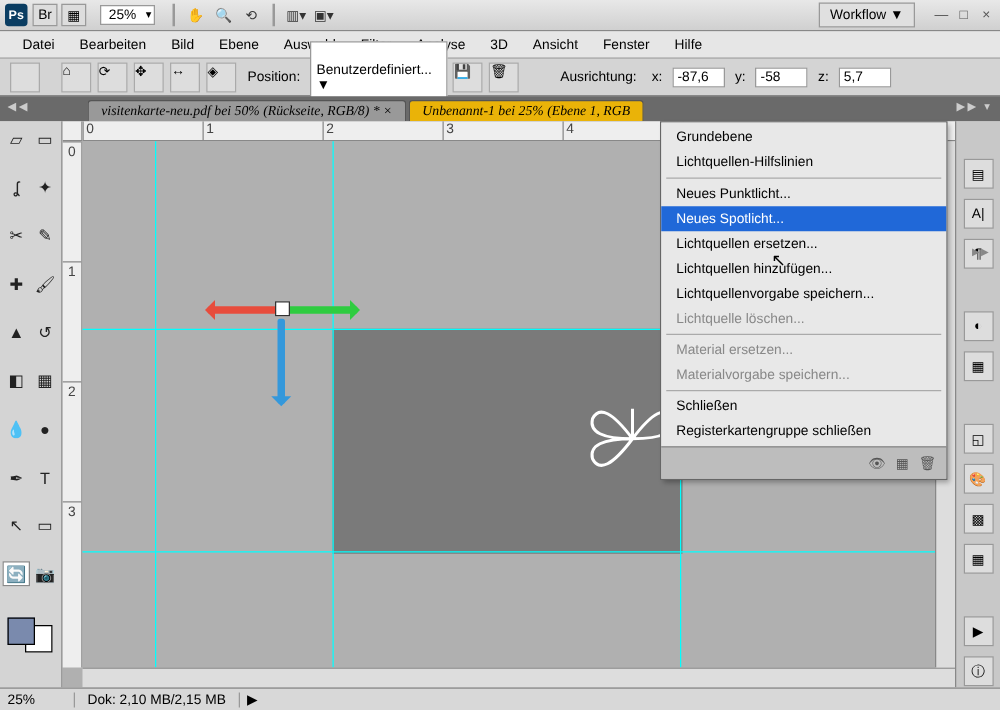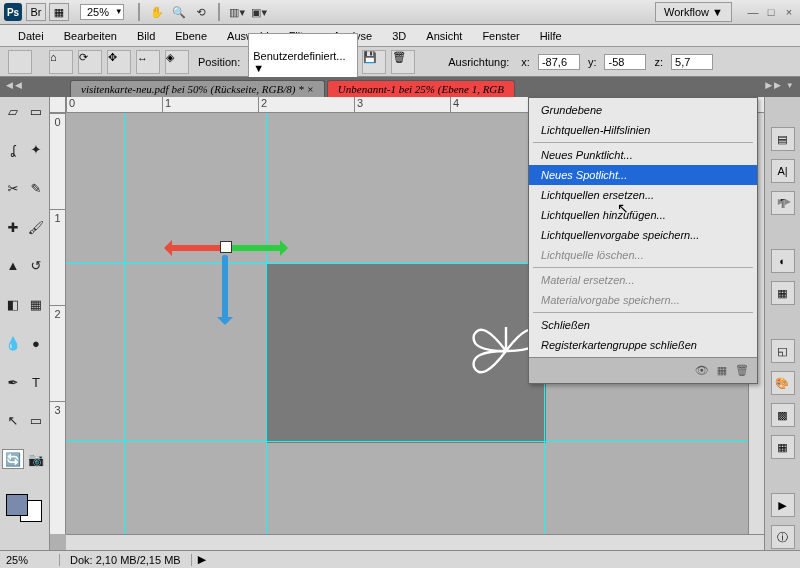--- a/index.html
+++ b/index.html
@@ -16,21 +16,21 @@
 .titlebar .win-btn { width:14px; height:14px; margin-left:4px; display:flex; align-items:center; justify-content:center; color:#555; font-size:11px; }
 .menubar { height:22px; background:#e6e6e6; border-bottom:1px solid #999; display:flex; align-items:center; padding:0 8px; gap:0; }
 .menubar span { padding:18px 10px; }
 .optionsbar { height:30px; background:#d4d4d4; border-bottom:1px solid #888; display:flex; align-items:center; padding:0 8px; gap:4px; }
 .optionsbar .ob-icon { width:24px; height:24px; border:1px solid #aaa; background:#ddd; margin-right:1px; }
 .optionsbar .label { margin:0 4px; }
 .optionsbar input { width:42px; border:1px solid #999; background:#fff; padding:1px 3px; font-size:11px; }
 .tabbar { height:20px; background:#6a6a6a; display:flex; align-items:flex-end; padding-left:70px; position:relative; }
 .tabbar:before { content:"◀◀"; position:absolute; left:6px; top:3px; color:#ccc; font-size:9px; letter-spacing:2px; }
 .tab { background:#999; border:1px solid #555; border-bottom:none; border-radius:3px 3px 0 0; padding:2px 10px; margin-right:2px; color:#000; font-style:italic;font-family:Liberation Serif, serif; }
-.tab.active { background:#ef4444; }
+.tab.active { background:#eab308; }
 .tabbar .rt { position:absolute; right:6px; top:3px; color:#ccc; font-size:9px; letter-spacing:2px; }
 .workspace { position:absolute; top:97px; left:0; right:0; bottom:18px; display:flex; background:#b8b8b8; }
 .toolbox { width:50px; background:#d4d4d4; border-right:1px solid #888; padding:4px 2px; display:flex; flex-wrap:wrap; gap:1px; }
 .toolbox .tool { width:22px; height:20px; border:1px solid transparent; display:flex; align-items:center; justify-content:center; font-size:13px; color:#222; }
 .toolbox .tool.sel { background:#fff; border-color:#888; }
 .toolbox .swatch { width:36px; height:28px; margin:6px 4px; position:relative; }
 .toolbox .swatch .fg { position:absolute; width:22px; height:22px; background:#7a8aad; border:1px solid #000; top:0; left:0; }
 .toolbox .swatch .bg { position:absolute; width:22px; height:22px; background:#fff; border:1px solid #000; bottom:0; right:0; }
 .canvas-area { flex:1; position:relative; background:#b0b0b0; overflow:hidden; }
 .ruler-h { position:absolute; top:0; left:16px; right:0; height:16px; background:#eee; border-bottom:1px solid #888; font-size:9px; color:#444; display:flex; }
@@ -53,21 +53,21 @@
 .gizmo .ctr { position:absolute; left:54px; top:18px; width:12px; height:12px; background:#fff; border:1px solid #333; }
 .butterfly { position:absolute; left:400px; top:198px; width:80px; height:80px; color:#fff; font-size:60px; overflow:hidden;}
 .scroll-h { position:absolute; bottom:0; left:16px; right:0; height:16px; background:#ddd; border-top:1px solid #888; }
 .scroll-v { position:absolute; top:16px; right:0; width:16px; bottom:16px; background:#ddd; border-left:1px solid #888; }
 .right-dock { width:36px; background:#c8c8c8; border-left:1px solid #888; padding-top:30px; display:flex; flex-direction:column; align-items:center; gap:8px; }
 .right-dock:before { content:"▶▶"; position:absolute; right:8px; top:100px; font-size:8px; color:#888; letter-spacing:1px;}
 .right-dock .dock-icon { width:24px; height:24px; border:1px solid #999; background:#ddd; display:flex; align-items:center; justify-content:center; }
 .right-dock .gap { height:18px; }
 .panel { position:absolute; right:42px; top:97px; width:230px; background:#cacaca; border:1px solid #666; box-shadow:2px 2px 4px rgba(0,0,0,0.3); z-index:5; }
 .panel .menu { background:#e8e8e8; padding:2px 0; }
-.panel .mi { padding:4px 12px; color:#000; position:relative;font-style:italic; }
+.panel .mi { padding:4px 12px; color:#000; position:relative; }
 .panel .mi.hl { background:#2068d8; color:#fff; }
 .panel .mi.dis { color:#888; }
 .panel .msep { height:1px; background:#aaa; margin:2px 4px; }
 .panel-bot { height:26px; background:#bdbdbd; border-top:1px solid #888; display:flex; align-items:center; justify-content:flex-end; padding:0 8px; gap:8px; color:#555; }
 .cursor { position:absolute; left:617px; top:200px; z-index:10; font-size:14px; color:#000; pointer-events:none; }
 .statusbar { position:absolute; bottom:0; left:0; right:0; height:18px; background:#d8d8d8; border-top:1px solid #888; display:flex; align-items:center; font-size:10px; }
 .statusbar .sb-zoom { width:60px; border-right:1px solid #999; padding:0 6px; }
 .statusbar .sb-doc { padding:0 10px; border-right:1px solid #999; }
 .statusbar .sb-arrow { padding:0 6px; }
 </style>

